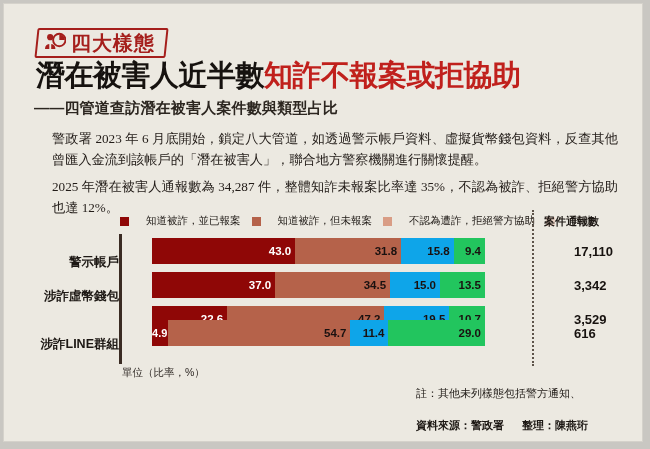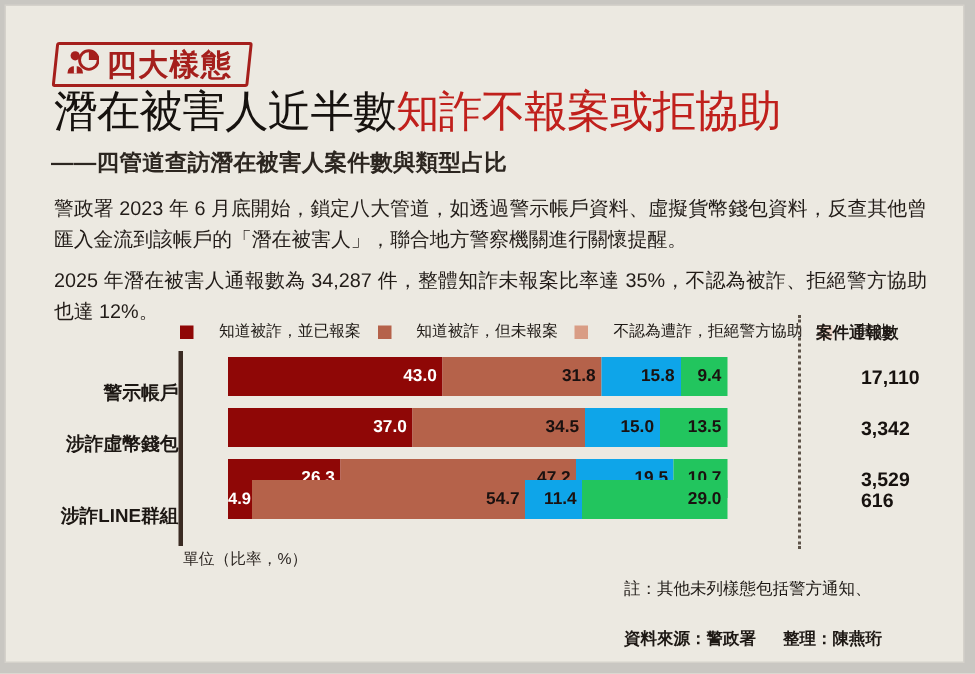--- a/index.html
+++ b/index.html
@@ -25,36 +25,36 @@
   }
   .badge-inner{transform:skewX(6deg);display:flex;align-items:center;gap:5px;}
   .badge-txt{
     color:#a51f1c;font-weight:bold;font-size:20px;letter-spacing:1px;
     line-height:1;white-space:nowrap;
   }
   .badge-ico{display:block;}
   
   .headline{
     position:absolute;left:32px;top:56px;
-    font-size:29px;font-weight:normal;line-height:1.06;
+    font-size:29px;font-weight:bold;line-height:1.06;
     color:#16120f;white-space:nowrap;letter-spacing:-0.5px;text-align:right;
   }
   .headline .red{color:#c0201c;}
   .subhead{
     position:absolute;left:30px;top:95px;
     font-size:15px;font-weight:bold;color:#2c2620;white-space:nowrap;
     letter-spacing:0.2px;
   }
   
   .body-copy{
     position:absolute;left:32px;top:125px;width:582px;
     font-size:13.2px;line-height:1.58;color:#221c18;
     text-align:justify;
   }
-  .body-copy p{margin:0 0 6px 0;}
+  .body-copy p{margin:0 0 6px 16px;font-family:Liberation Serif, serif;}
   
   .legend{
     position:absolute;left:116px;top:210px;
     display:flex;align-items:center;gap:11px;
     font-size:10.5px;color:#1d1814;white-space:nowrap;
   }
   .leg-item{display:flex;align-items:center;gap:17px;}
   .sw{width:9px;height:9px;display:inline-block;}
   .legend-right{
     position:absolute;left:540px;top:210px;
@@ -179,21 +179,21 @@
       <div class="seg s0" style="width:37.0%">37.0</div>
       <div class="seg s1" style="width:34.5%">34.5</div>
       <div class="seg s2" style="width:15.0%">15.0</div>
       <div class="seg s3" style="width:13.5%">13.5</div>
     </div>
     <div class="row-total">3,342</div>
   </div>
 
   <div class="row" style="top:302px">
     <div class="bar">
-      <div class="seg s0" style="width:22.6%">26.3</div>
+      <div class="seg s0" style="width:22.6%">22.6</div>
       <div class="seg s1" style="width:47.2%">47.2</div>
       <div class="seg s2" style="width:19.5%">19.5</div>
       <div class="seg s3" style="width:10.7%">10.7</div>
     </div>
     <div class="row-total">3,529</div>
   </div>
 
   <div class="row" style="top:316px">
     <div class="row-label">涉詐LINE群組</div>
     <div class="bar">

